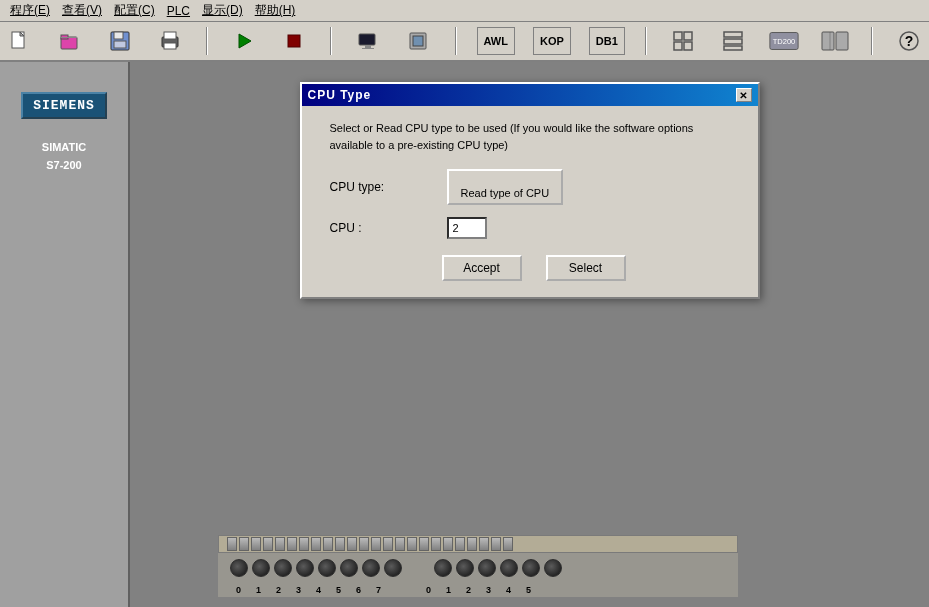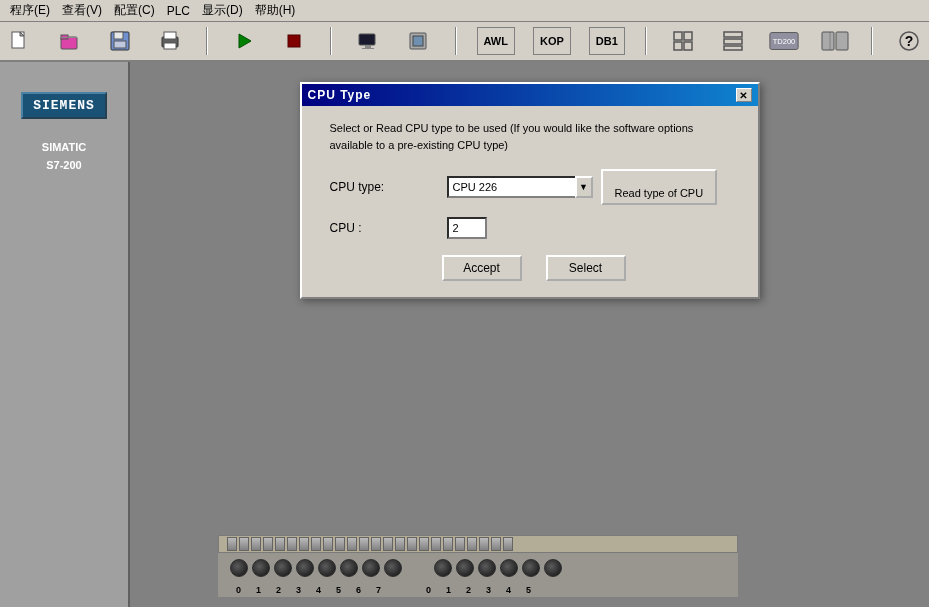--- a/index.html
+++ b/index.html
@@ -15,20 +15,21 @@
     }
 
     
     #menu-bar {
       background: #d4d0c8;
       border-bottom: 1px solid #808080;
       padding: 2px 4px;
       display: flex;
       align-items: center;
       height: 22px;
+      text-decoration: underline;
     }
 
     .menu-item {
       padding: 1px 6px;
       cursor: pointer;
       color: #000;
       font-size: 12px;
     }
 
     
@@ -537,30 +538,20 @@
           <span id="dialog-title">CPU  Type</span>
           <div id="dialog-close-btn">✕</div>
         </div>
 
         <div id="dialog-body">
           <p class="dialog-description">Select or Read CPU type to be used (If you would like the software options available to a pre-existing CPU type)</p>
 
           <div class="form-row">
             <div class="form-label">CPU type:</div>
             <div class="form-control">
-              <div class="select-wrapper">
-                <select class="cpu-select">
-                  <option>CPU 221</option>
-                  <option>CPU 222</option>
-                  <option>CPU 224</option>
-                  <option selected="">CPU 226</option>
-                  <option>CPU 226XM</option>
-                </select>
-                <div class="select-arrow">▼</div>
-              </div>
               <button class="read-cpu-btn">Read type of CPU</button>
             </div>
           </div>
 
           <div class="form-row">
             <div class="form-label">CPU :</div>
             <div class="form-control">
               <input type="text" class="cpu-value-input" value="2" style="">
             </div>
           </div>

